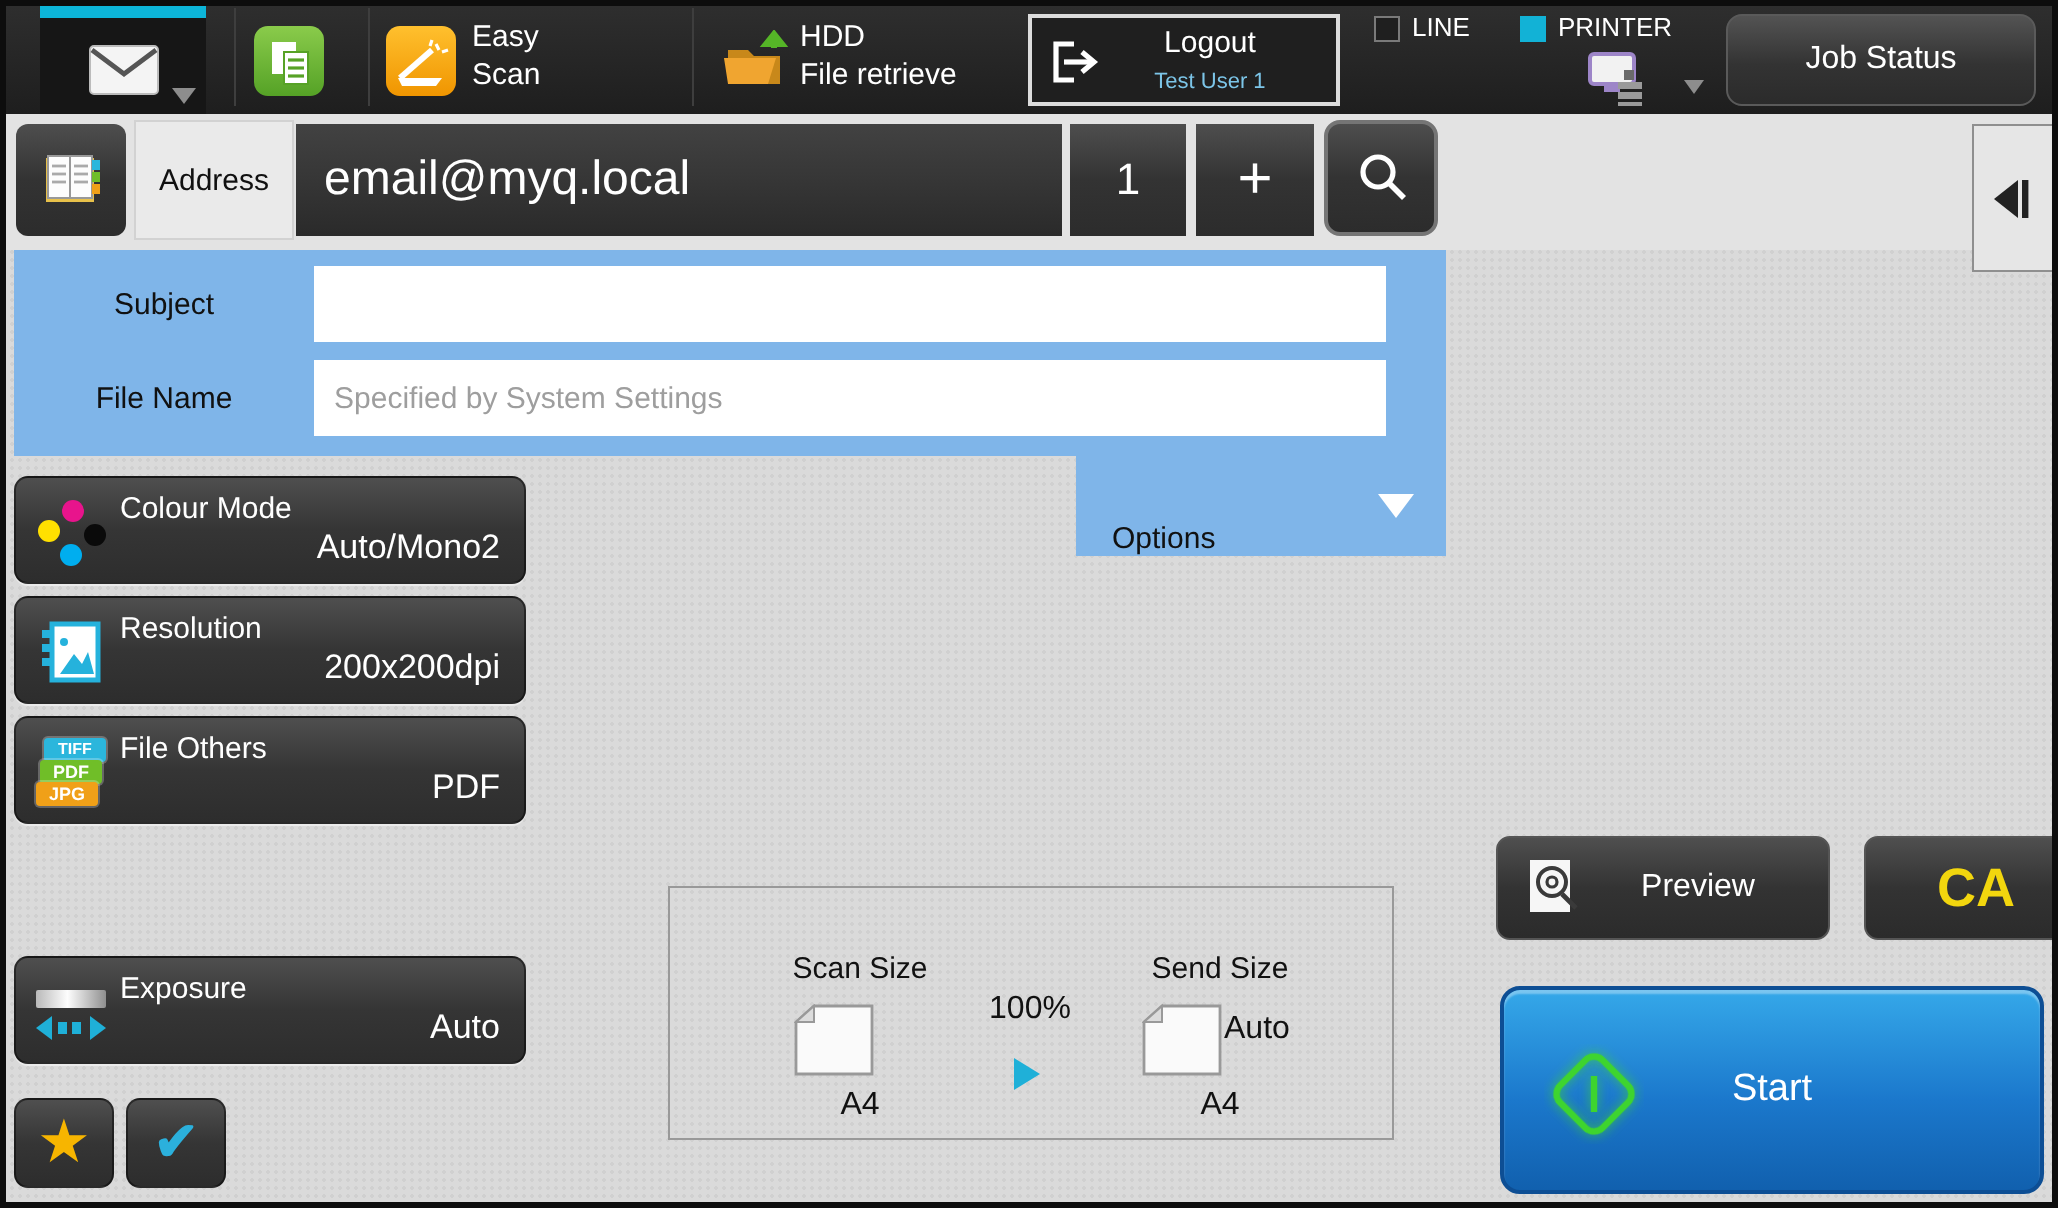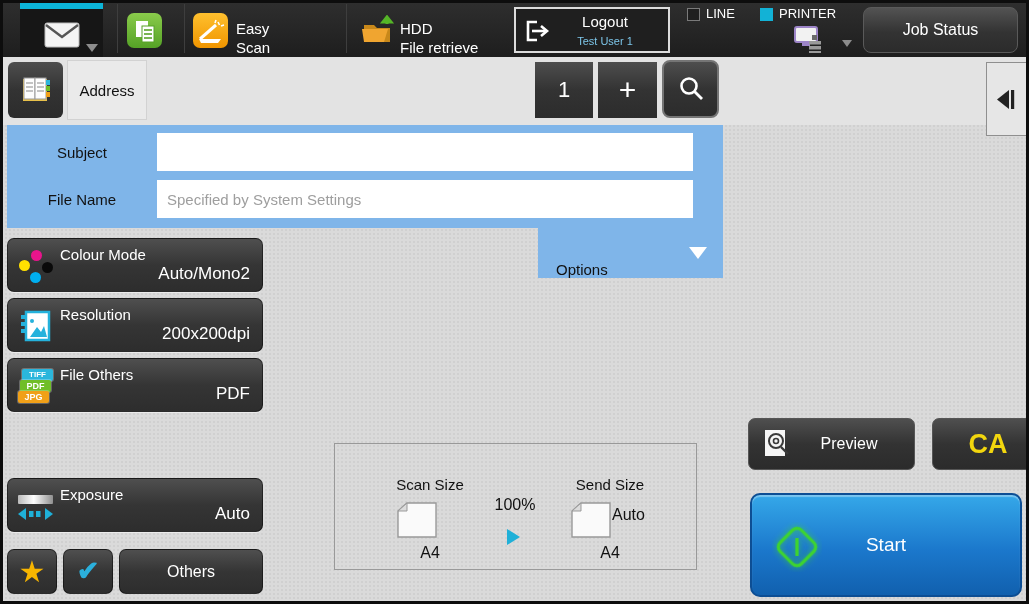--- a/index.html
+++ b/index.html
@@ -15,21 +15,21 @@
   .topbar .sep { position:absolute; top:4px; bottom:4px; width:1px; background:#3e3e3e; }
   .tab-email { position:absolute; left:20px; top:2px; width:83px; height:55px; background:#161616; }
   .tab-accent { position:absolute; left:0; top:0; width:100%; height:7px; background:#0cb5d9; }
   .tab-email svg { position:absolute; left:24px; top:20px; }
   .tri-down-sm { width:0; height:0; border-left:6px solid transparent; border-right:6px solid transparent;
                  border-top:8px solid #8d8d8d; position:absolute; }
   .sq-icon { position:absolute; width:35px; height:35px; border-radius:7px; top:13px;
              display:flex; align-items:center; justify-content:center; }
   .icon-copy { left:127px; background:linear-gradient(180deg,#8acb4b,#55a226); }
   .icon-scan { left:193px; background:linear-gradient(180deg,#ffc02e,#f09500); }
-  .top-label { position:absolute; top:9px; color:#fff; font-size:15px; line-height:19px; white-space:nowrap;margin-top:10px; }
+  .top-label { position:absolute; top:9px; color:#fff; font-size:15px; line-height:19px; white-space:nowrap; }
   .easy-label { left:236px; }
   .hdd-icon { position:absolute; left:360px; top:15px; }
   .hdd-label { left:400px; }
   .logout-btn { position:absolute; left:514px; top:7px; width:156px; height:46px;
                 border:2px solid #dcdcdc; background:#1f1f1f; }
   .logout-icon { position:absolute; left:8px; top:10px; }
   .logout-texts { position:absolute; left:30px; right:4px; top:2px; text-align:center; }
   .logout-main { color:#fff; font-size:15px; line-height:21px; }
   .logout-user { color:#7cc5e8; font-size:11px; line-height:19px; }
   .ind-box { position:absolute; top:8px; width:13px; height:13px; }
@@ -219,20 +219,23 @@
         <line x1="18" y1="12" x2="25" y2="12" stroke="#aaa" stroke-width="1.4"></line>
         <line x1="18" y1="16" x2="25" y2="16" stroke="#aaa" stroke-width="1.4"></line>
         <rect x="27" y="5" width="4" height="5" fill="#2bb6dc"></rect>
         <rect x="27" y="11" width="4" height="5" fill="#70be28"></rect>
         <rect x="27" y="17" width="4" height="5" fill="#f0a018"></rect>
       </svg>
     </div>
     <div class="addr-label-box">
       <span>Address</span>
     </div>
+    <div class="email-field">
+      <span>email@myq.local</span>
+    </div>
     <div class="count-btn dark-btn">
       <span>1</span>
     </div>
     <div class="plus-btn dark-btn">
       <span>+</span>
     </div>
     <div class="search-btn dark-btn">
       <svg width="30" height="30" viewBox="0 0 30 30">
         <circle cx="13" cy="12" r="7.5" fill="none" stroke="#fff" stroke-width="2.6"></circle>
         <line x1="18.5" y1="17.5" x2="26" y2="25" stroke="#fff" stroke-width="2.8"></line>
@@ -310,23 +313,20 @@
     <div class="sb-label">Exposure</div>
     <div class="sb-value">Auto</div>
   </div>
 
   <div class="small-btn" style="left:7px">
     <span class="star-glyph"></span>
   </div>
   <div class="small-btn" style="left:63px">
     <span class="check-glyph"></span>
   </div>
-  <div class="others-btn">
-    <span>Others</span>
-  </div>
 
   <div class="size-panel">
     <div class="sp-label" style="left:15px;top:32px;width:160px">
       <span>Scan Size</span>
     </div>
     <svg style="position:absolute;left:62px;top:58px" width="40" height="36" viewBox="0 0 40 36">
       <path d="M1 9 L10 1 H39 V35 H1 Z" fill="#fafafa" stroke="#999" stroke-width="1.4"></path>
       <path d="M1 9 L10 1 V9 Z" fill="#dcdcdc" stroke="#999" stroke-width="1"></path>
     </svg>
     <div class="sp-a4" style="left:15px;top:100px;width:160px">

